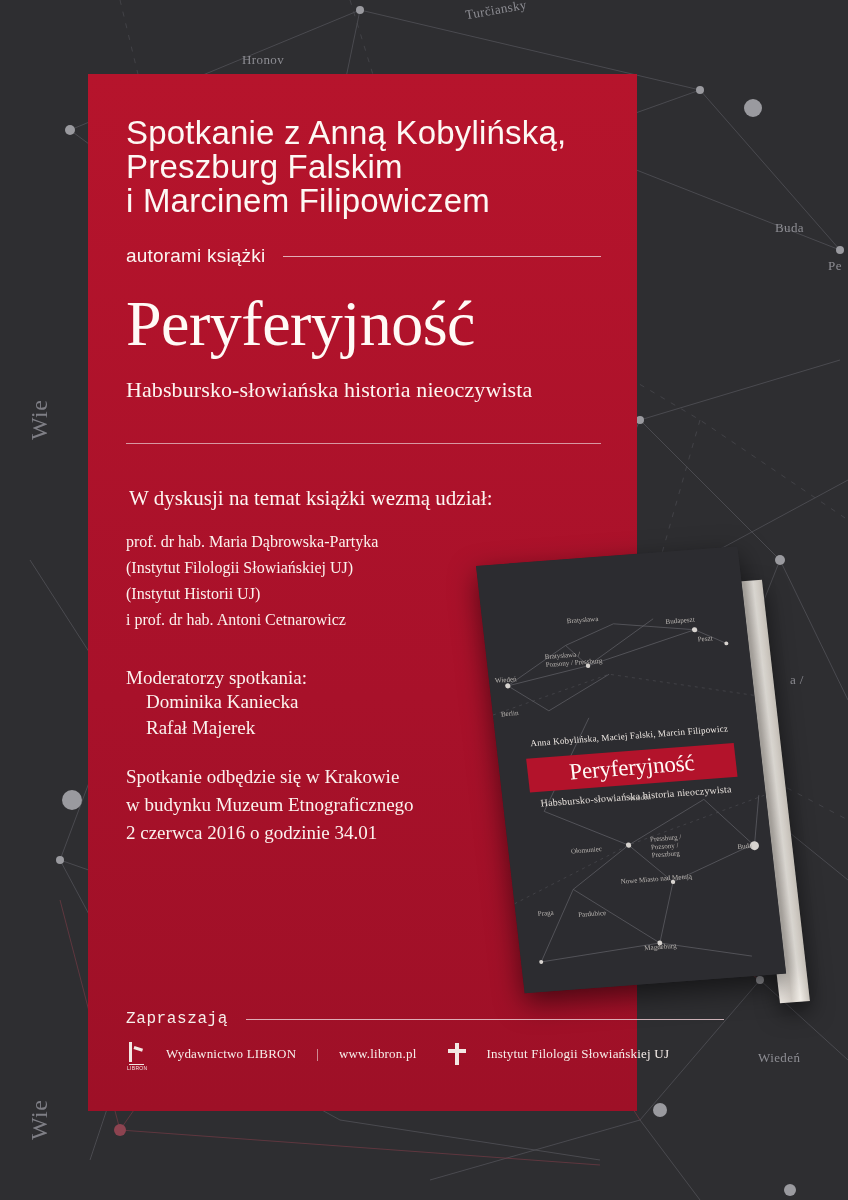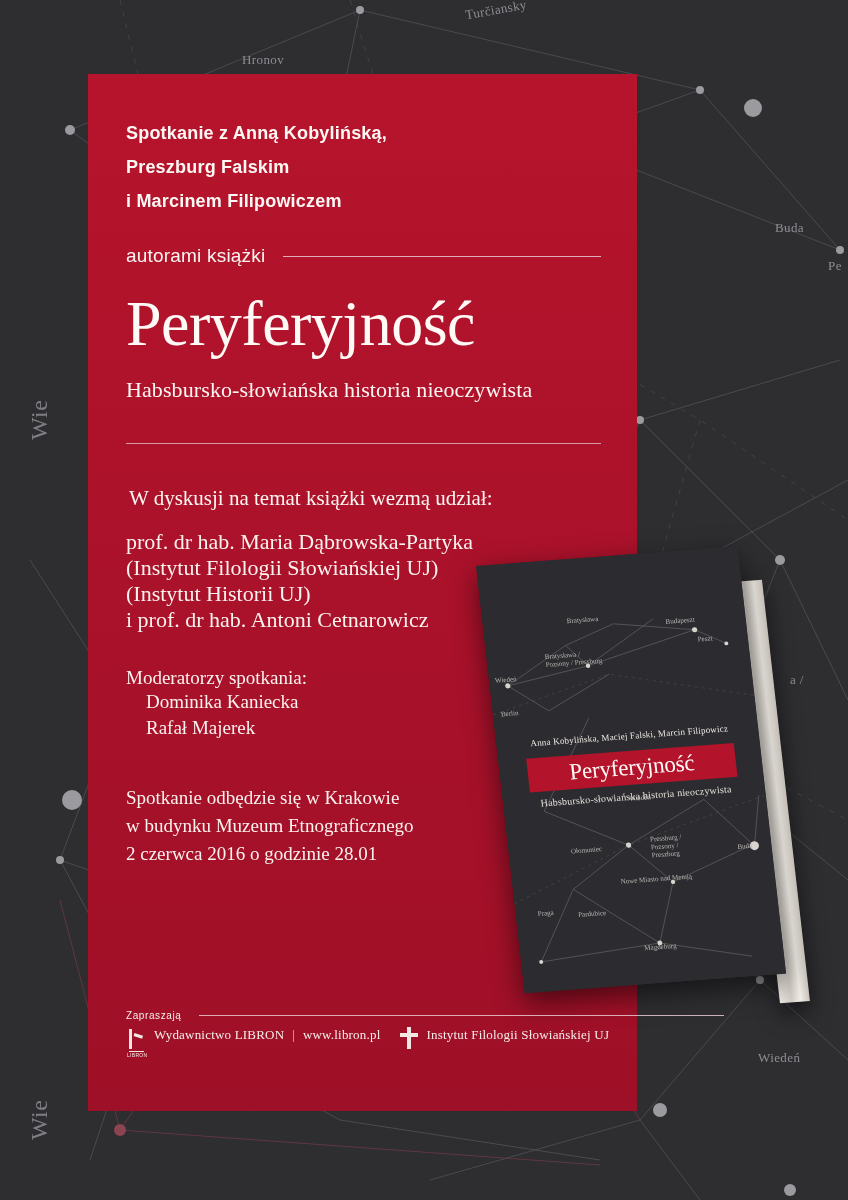--- a/index.html
+++ b/index.html
@@ -47,23 +47,23 @@
   }
   #red-panel-inner {
     position: absolute;
     left: 38px;
     right: 36px;
     top: 42px;
     color: #f7f2ee;
   }
   .headline {
     font-family: "Liberation Sans", sans-serif;
-    font-size: 18px;
+    font-size: 33px;
     line-height: 34px;
-    font-weight: 700;
+    font-weight: 400;
     letter-spacing: .2px;
     color: #fdf8f4;
   }
   .autorami-row {
     display: flex;
     align-items: center;
     margin-top: 27px;
     justify-content: space-between;
   }
   .autorami-text {
@@ -103,21 +103,21 @@
   }
   .block-lead {
     font-family: "Liberation Serif", serif;
     font-size: 21px;
     margin-top: 42px;
     margin-left: 3px;
     color: #fdf6f2;
   }
   .panelist {
     font-family: "Liberation Serif", serif;
-    font-size: 22px;
+    font-size: 16px;
     line-height: 26px;
     margin-top: 18px;
     color: #fbf2ee;
   }
   .mod-title {
     font-family: "Liberation Serif", serif;
     font-size: 19px;
     margin-top: 34px;
     color: #fbf2ee;
   }
@@ -125,43 +125,44 @@
     font-family: "Liberation Serif", serif;
     font-size: 19px;
     line-height: 26px;
     margin-left: 20px;
     color: #fbf2ee;
   }
   .venue {
     font-family: "Liberation Serif", serif;
     font-size: 19px;
     line-height: 28px;
-    margin-top: 43px;
+    margin-top: 22px;
     color: #fbf2ee;
   }
   
   #footer {
     position: absolute;
     left: 126px;
     right: 124px;
     top: 1010px;
     z-index: 9;
     color: #f6eeea;
   }
   .zapraszaja-row { display: flex; align-items: center; }
   .zapraszaja-text {
-    font-family: Liberation Sans, sans-serif;
-    font-size: 10px;
+    font-family: Liberation Mono, monospace;
+    font-size: 16px;
     letter-spacing: .6px;
     white-space: nowrap;
   }
   .logo-row {
     display: flex;
-    margin-top: 6px;
-    gap: 4px;
+    align-items: center;
+    margin-top: 12px;
+    gap: 16px;
   }
   .logo-text {
     font-family: "Liberation Serif", serif;
     font-size: 13px;
     letter-spacing: .2px;
     white-space: nowrap;
   }
   .sep {
     font-family: "Liberation Serif", serif;
     font-size: 13px;
@@ -425,21 +426,21 @@
         <div>i prof. dr hab. Antoni Cetnarowicz</div>
       </div>
 
       <div class="mod-title">Moderatorzy spotkania:</div>
       <div class="mod-name">Dominika Kaniecka</div>
       <div class="mod-name">Rafał Majerek</div>
 
       <div class="venue">
         <div>Spotkanie odbędzie się w Krakowie</div>
         <div>w budynku Muzeum Etnograficznego</div>
-        <div>2 czerwca 2016 o godzinie 28.01</div>
+        <div>2 czerwca 2016 o godzinie 34.01</div>
       </div>
     </div>
   </div>
 
   <div id="footer">
     <div class="zapraszaja-row">
       <div class="zapraszaja-text">Zapraszają</div>
       <div class="rule"></div>
     </div>
     <div class="logo-row">

